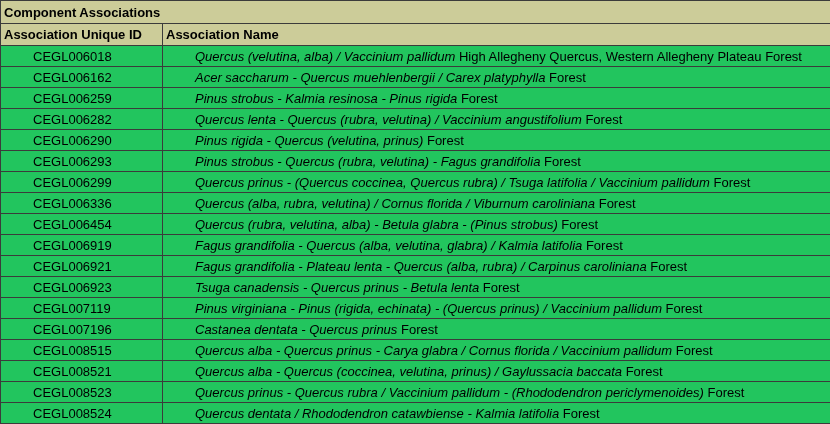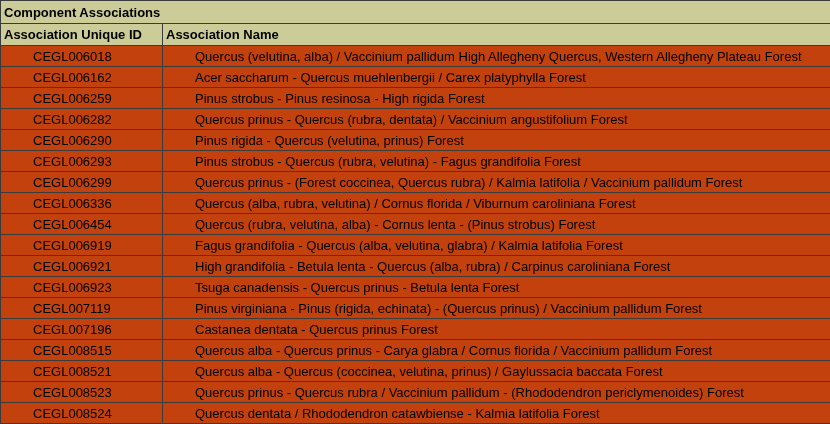--- a/index.html
+++ b/index.html
@@ -30,27 +30,27 @@
     background: #cccc99;
     font-weight: bold;
     height: 20px;
   }
   tr.header-row th {
     background: #cccc99;
     font-weight: bold;
     height: 19px;
   }
   tr.data-row td {
-    background: #c2410c;
+    background: #22c55e;
     height: 18px;
     padding-left: 32px;
   }
   col.col-id   { width: 162px; }
   col.col-name { width: 671px; }
-  .sci { }
+  .sci { font-style: italic; }
   .plain { font-style: normal; }
 </style>
 </head>
 <body>
 
 <table class="assoc">
   <colgroup>
     <col class="col-id">
     <col class="col-name">
   </colgroup>
@@ -67,53 +67,53 @@
       <tr class="data-row">
     <td>CEGL006018</td>
     <td><span class="sci">Quercus (velutina, alba) / Vaccinium pallidum</span><span class="plain"> High Allegheny Quercus, Western Allegheny Plateau Forest</span></td>
   </tr>
       <tr class="data-row">
     <td>CEGL006162</td>
     <td><span class="sci">Acer saccharum - Quercus muehlenbergii / Carex platyphylla</span><span class="plain"> Forest</span></td>
   </tr>
       <tr class="data-row">
     <td>CEGL006259</td>
-    <td><span class="sci">Pinus strobus - Pinus resinosa - High rigida</span><span class="plain"> Forest</span></td>
+    <td><span class="sci">Pinus strobus - Kalmia resinosa - Pinus rigida</span><span class="plain"> Forest</span></td>
   </tr>
       <tr class="data-row">
     <td>CEGL006282</td>
-    <td><span class="sci">Quercus prinus - Quercus (rubra, dentata) / Vaccinium angustifolium</span><span class="plain"> Forest</span></td>
+    <td><span class="sci">Quercus lenta - Quercus (rubra, velutina) / Vaccinium angustifolium</span><span class="plain"> Forest</span></td>
   </tr>
       <tr class="data-row">
     <td>CEGL006290</td>
     <td><span class="sci">Pinus rigida - Quercus (velutina, prinus)</span><span class="plain"> Forest</span></td>
   </tr>
       <tr class="data-row">
     <td>CEGL006293</td>
     <td><span class="sci">Pinus strobus - Quercus (rubra, velutina) - Fagus grandifolia</span><span class="plain"> Forest</span></td>
   </tr>
       <tr class="data-row">
     <td>CEGL006299</td>
-    <td><span class="sci">Quercus prinus - (Forest coccinea, Quercus rubra) / Kalmia latifolia / Vaccinium pallidum</span><span class="plain"> Forest</span></td>
+    <td><span class="sci">Quercus prinus - (Quercus coccinea, Quercus rubra) / Tsuga latifolia / Vaccinium pallidum</span><span class="plain"> Forest</span></td>
   </tr>
       <tr class="data-row">
     <td>CEGL006336</td>
     <td><span class="sci">Quercus (alba, rubra, velutina) / Cornus florida / Viburnum caroliniana</span><span class="plain"> Forest</span></td>
   </tr>
       <tr class="data-row">
     <td>CEGL006454</td>
-    <td><span class="sci">Quercus (rubra, velutina, alba) - Cornus lenta - (Pinus strobus)</span><span class="plain"> Forest</span></td>
+    <td><span class="sci">Quercus (rubra, velutina, alba) - Betula glabra - (Pinus strobus)</span><span class="plain"> Forest</span></td>
   </tr>
       <tr class="data-row">
     <td>CEGL006919</td>
     <td><span class="sci">Fagus grandifolia - Quercus (alba, velutina, glabra) / Kalmia latifolia</span><span class="plain"> Forest</span></td>
   </tr>
       <tr class="data-row">
     <td>CEGL006921</td>
-    <td><span class="sci">High grandifolia - Betula lenta - Quercus (alba, rubra) / Carpinus caroliniana</span><span class="plain"> Forest</span></td>
+    <td><span class="sci">Fagus grandifolia - Plateau lenta - Quercus (alba, rubra) / Carpinus caroliniana</span><span class="plain"> Forest</span></td>
   </tr>
       <tr class="data-row">
     <td>CEGL006923</td>
     <td><span class="sci">Tsuga canadensis - Quercus prinus - Betula lenta</span><span class="plain"> Forest</span></td>
   </tr>
       <tr class="data-row">
     <td>CEGL007119</td>
     <td><span class="sci">Pinus virginiana - Pinus (rigida, echinata) - (Quercus prinus) / Vaccinium pallidum</span><span class="plain"> Forest</span></td>
   </tr>
       <tr class="data-row">

